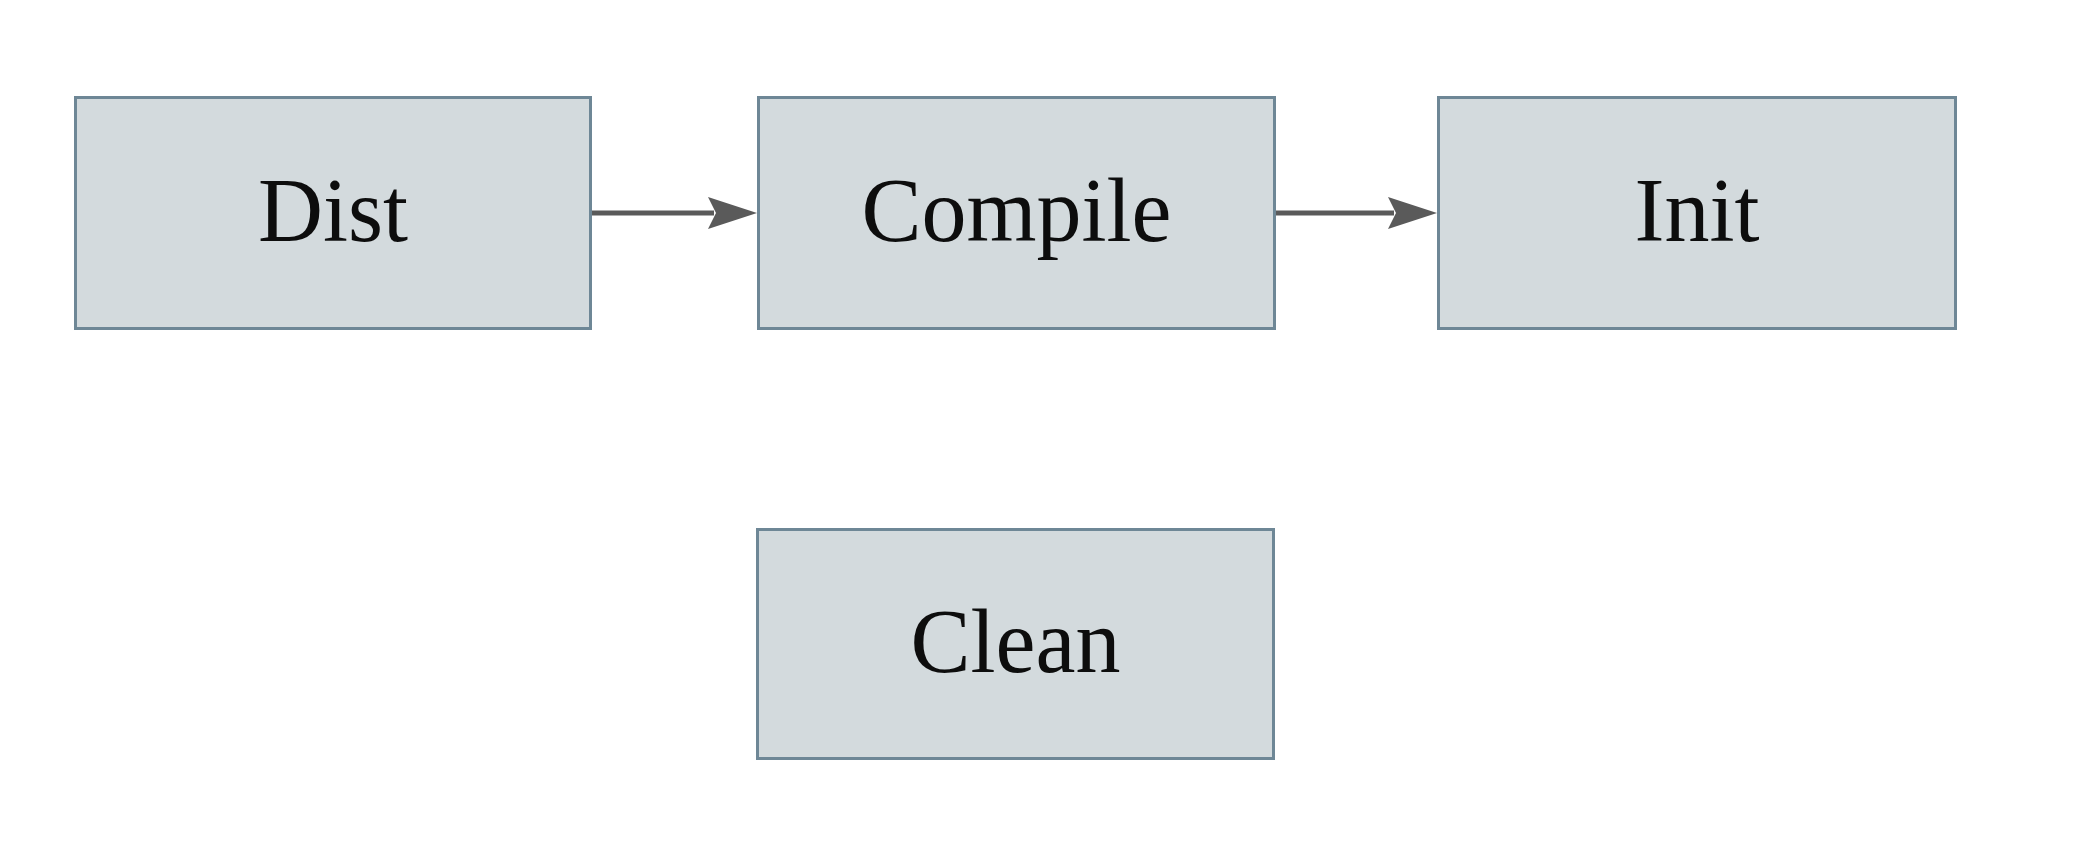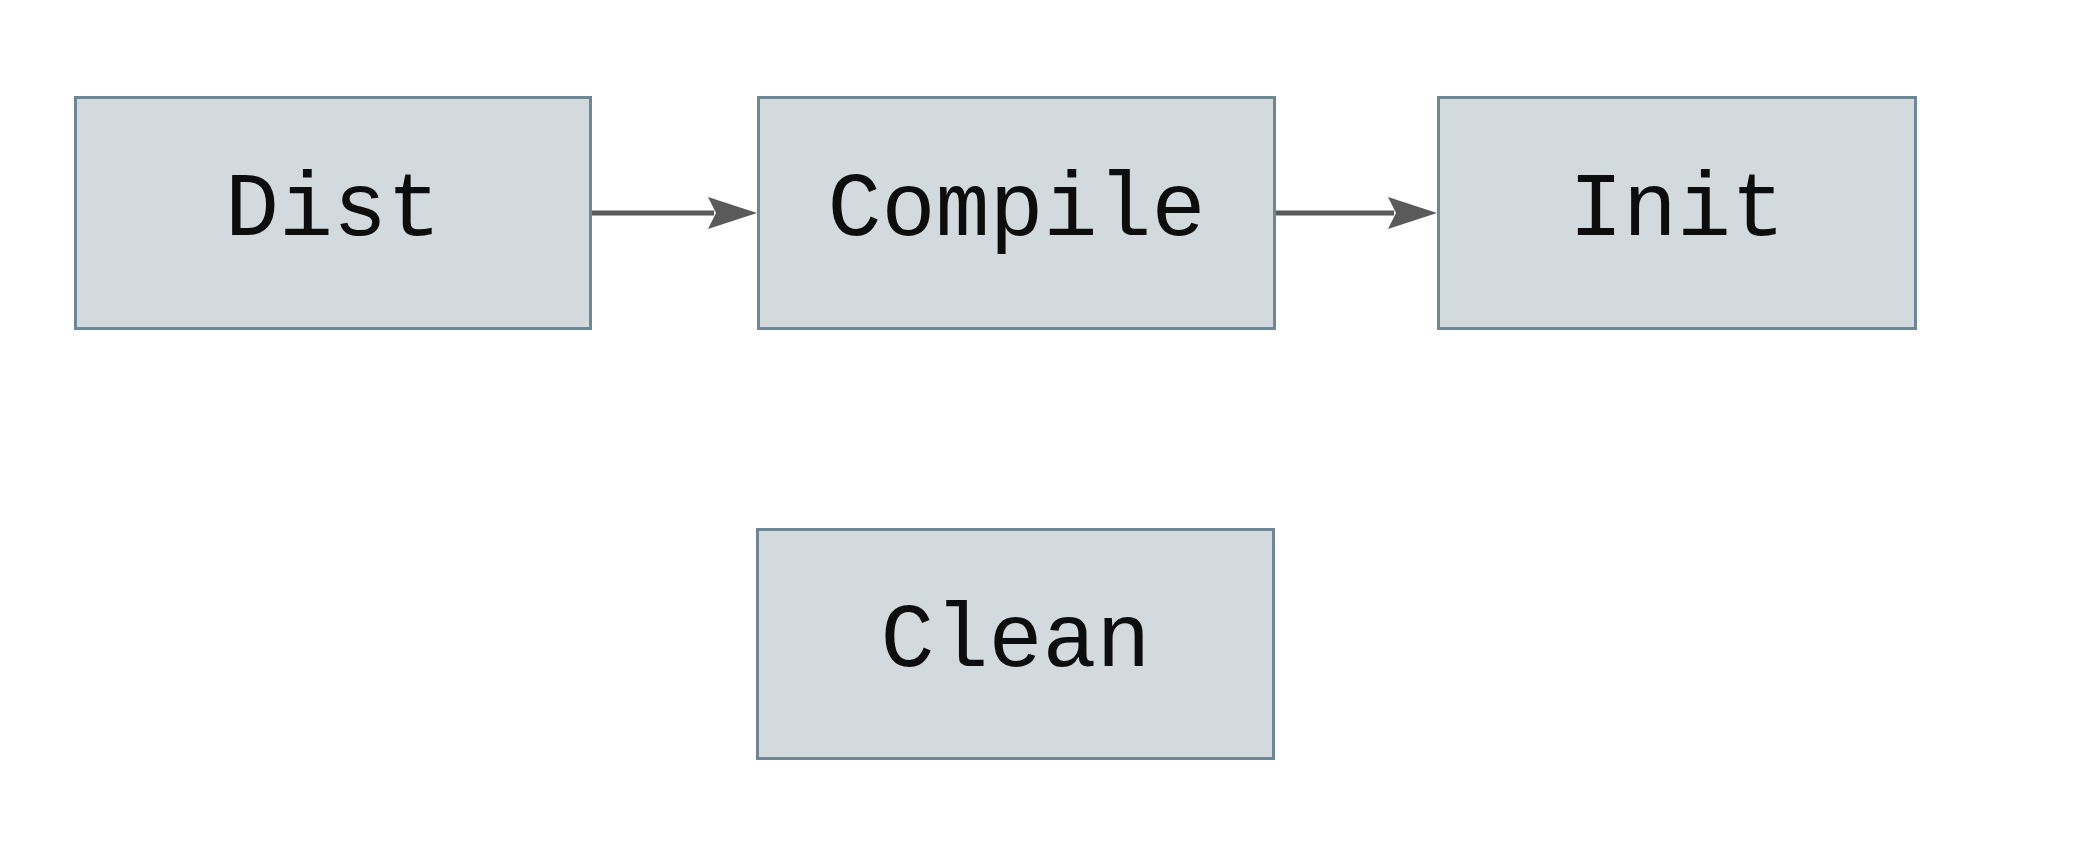--- a/index.html
+++ b/index.html
@@ -5,42 +5,42 @@
   html, body {
     margin: 0;
     padding: 0;
     background: #ffffff;
   }
   .canvas {
     position: relative;
     width: 2078px;
     height: 848px;
     background: var(--background, #ffffff);
-    font-family: Liberation Mono, monospace;
+    font-family: Liberation Serif, serif;
     overflow: hidden;
   }
   .node {
     position: absolute;
     box-sizing: border-box;
     background: var(--node-fill, #d3dadd);
     border: 3px solid var(--node-border, #6e8796);
     display: flex;
     align-items: center;
     justify-content: center;
   }
   .node-label {
     font-size: 90px;
     line-height: 1;
     color: var(--text, #0d0d0d);
     white-space: nowrap;
     transform: translateY(-2px);
   }
   #node-dist    { left: 74px;   top: 96px;  width: 518px; height: 234px; }
   #node-compile { left: 757px;  top: 96px;  width: 519px; height: 234px; justify-content: center; }
-  #node-init    { left: 1437px; top: 96px;  width: 480px; height: 234px; }
+  #node-init    { left: 1437px; top: 96px;  width: 520px; height: 234px; }
   #node-clean   { left: 756px;  top: 528px; width: 519px; height: 232px; }
   .edge {
     position: absolute;
     overflow: visible;
   }
   #arrow-dist-to-compile { left: 592px;  top: 195px; }
   #arrow-compile-to-init { left: 1276px; top: 195px; }
 </style>
 </head>
 <body>

